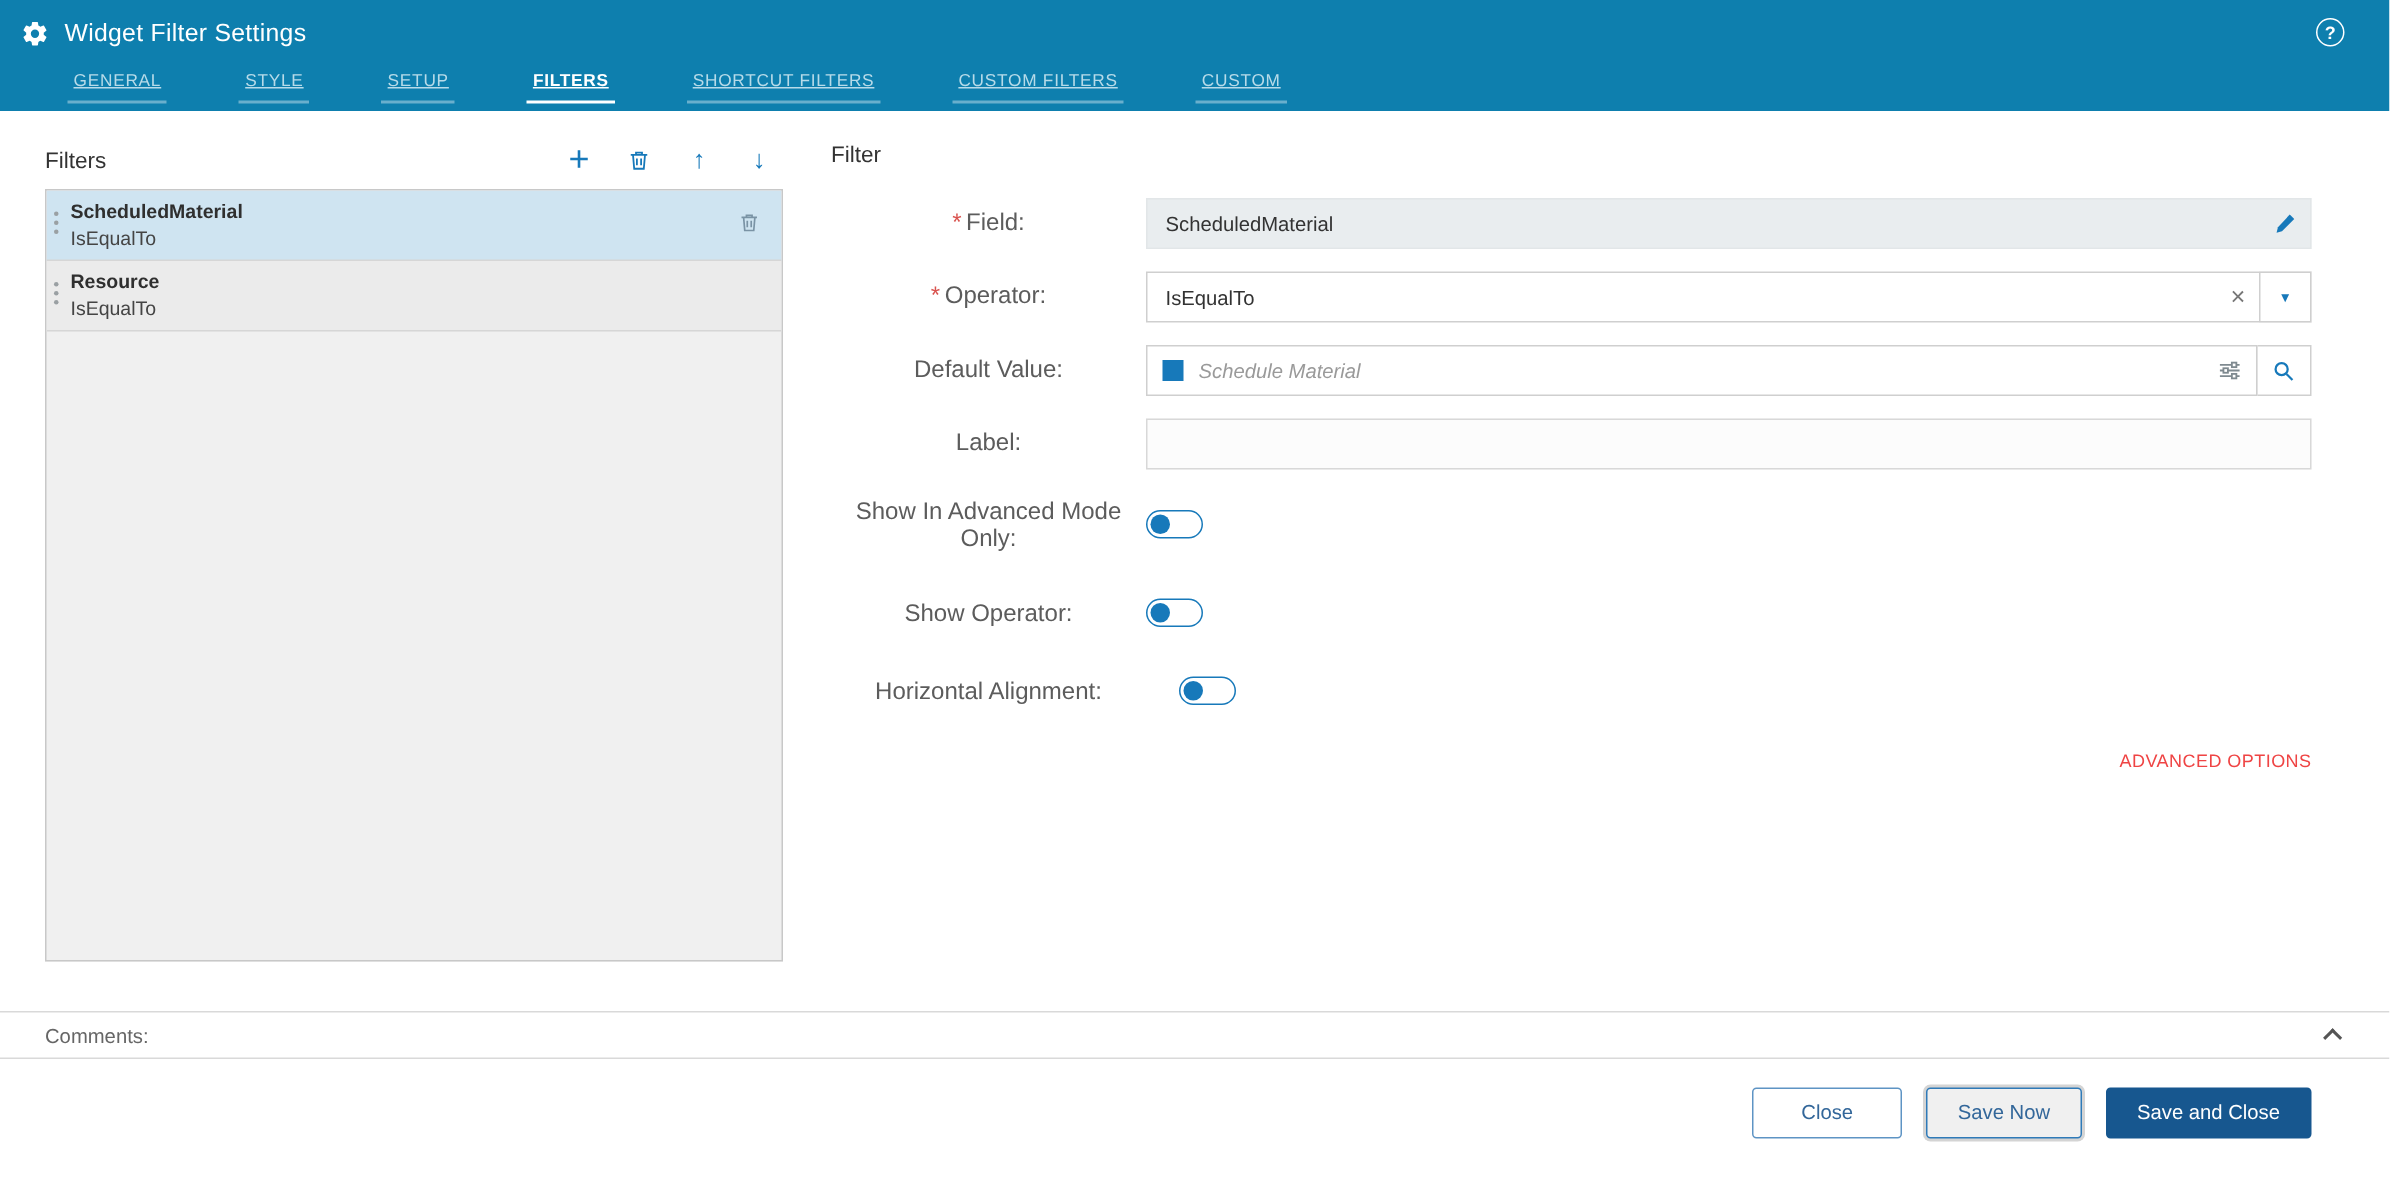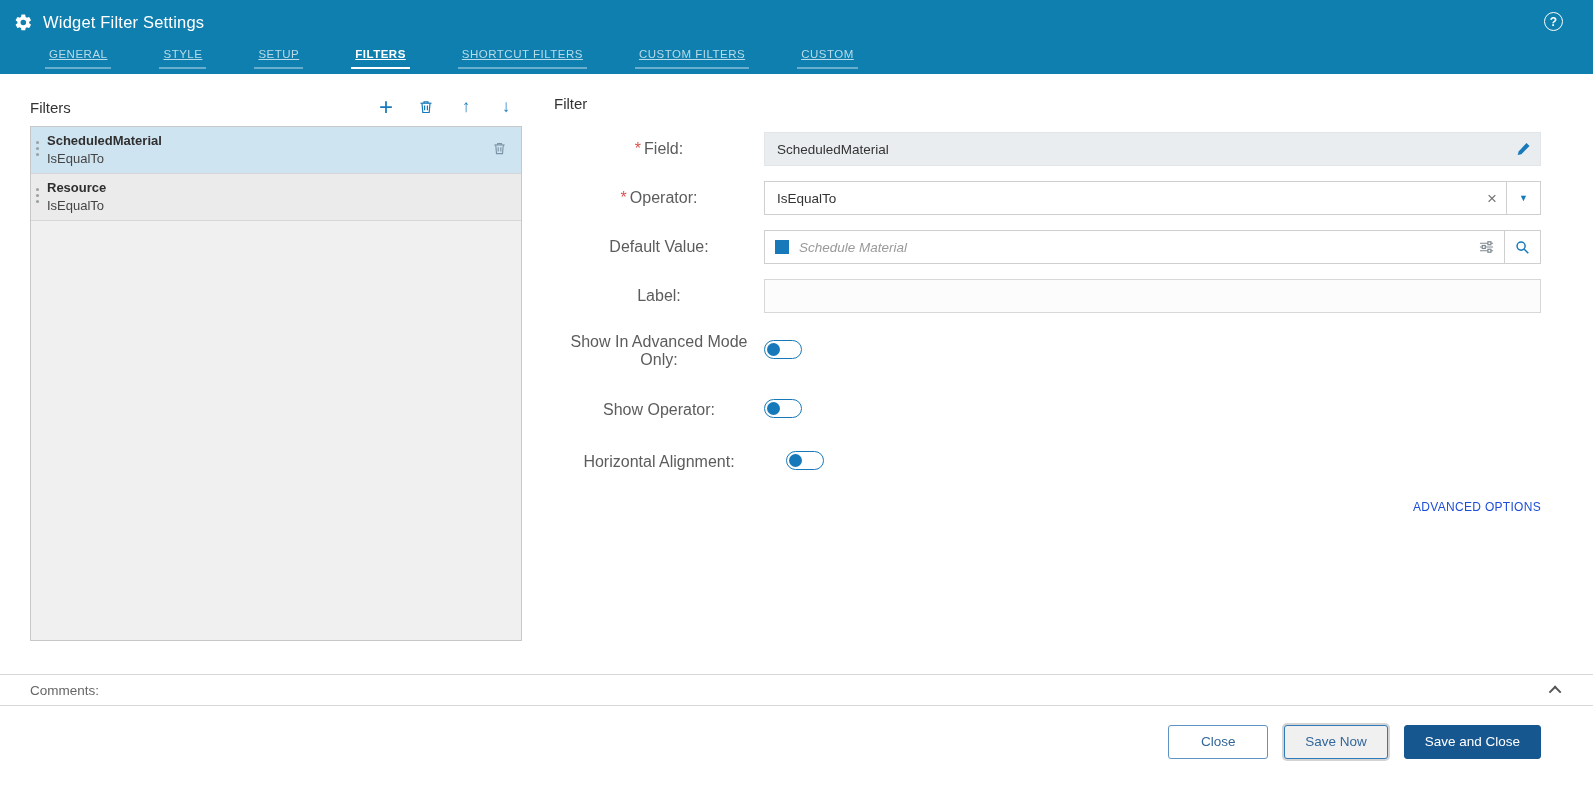--- a/index.html
+++ b/index.html
@@ -178,21 +178,21 @@
     display: inline-block;
   }
   .toggle .knob {
     position: absolute; left: 2px; top: 2px;
     width: 13px; height: 13px; border-radius: 50%;
     background: #1779ba;
   }
 
   .advanced-row { text-align: right; margin-top: 26px; }
   .advanced-link {
-    color: #1d4ed8; font-size: 12px; letter-spacing: .3px; cursor: pointer;
+    color: #ef4444; font-size: 12px; letter-spacing: .3px; cursor: pointer;
   }
 
   
   .comments-bar {
     border-top: 1px solid #d9d9d9;
     border-bottom: 1px solid #d9d9d9;
     height: 32px;
     display: flex; align-items: center; justify-content: space-between;
     padding: 0 32px 0 30px;
     color: #666; font-size: 13.5px; text-align: center;

